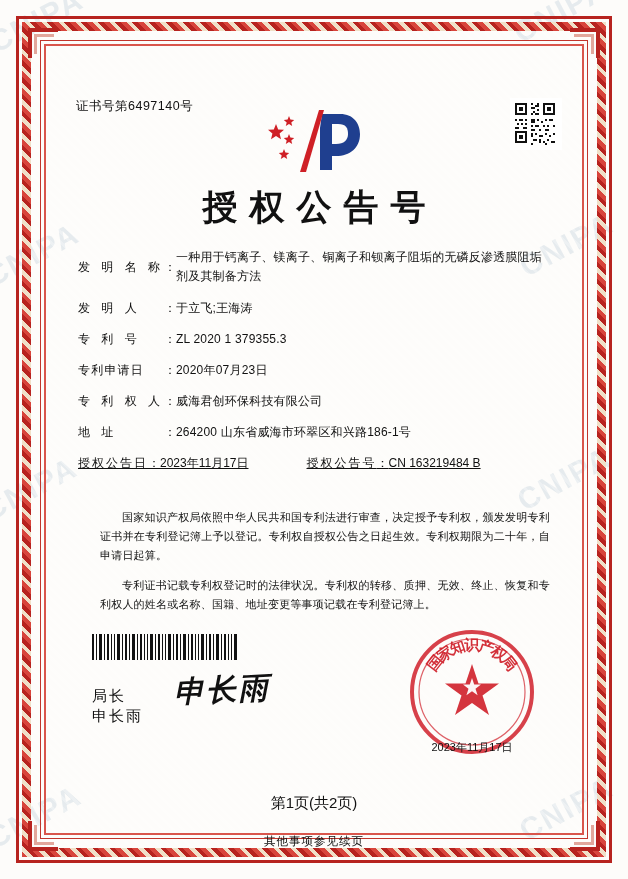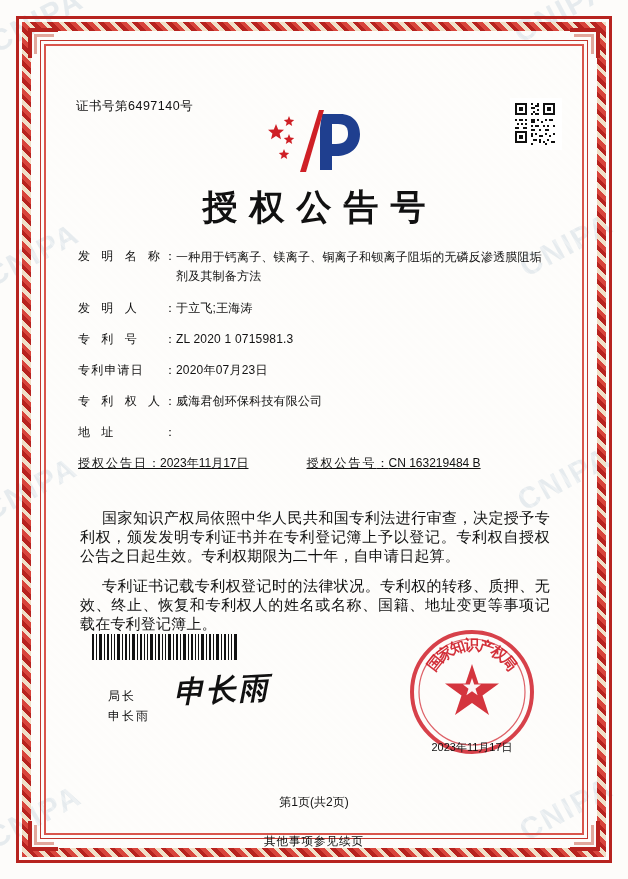--- a/index.html
+++ b/index.html
@@ -144,21 +144,21 @@
     text-indent: 12px;
   }
 
   .fields {
     position: absolute;
     left: 22px; top: 192px;
     width: 474px;
   }
   .field-row {
     display: flex;
-    align-items: flex-start;
+    align-items: center;
     margin-bottom: 14px;
     font-size: 12px;
     line-height: 17px;
     color: #111;
   }
   .f-label {
     width: 86px;
     flex: 0 0 86px;
     letter-spacing: 4px;
     white-space: nowrap;
@@ -181,44 +181,45 @@
     margin-bottom: 14px;
     font-size: 12px;
     line-height: 17px;
     text-decoration: underline;
   }
   .inline-seg { display: flex; }
   .inline-seg.second { margin-left: 58px; }
   .inline-label { letter-spacing: 2px; white-space: nowrap; }
 
   .para {
-    font-size: 15px;
+    font-size: 11px;
     line-height: 19px;
     text-align: justify;
     text-indent: 22px;
     letter-spacing: .2px;
     color: #111;
     margin-bottom: 11px;
+    margin-left: 20px;
   }
   .paras {
     position: absolute;
     left: 24px; top: 452px;
     width: 470px;
   }
 
   .barcode {
     position: absolute;
     left: 36px; top: 578px;
     width: 146px; height: 26px;
   }
 
   .sign-block {
     position: absolute;
-    left: 52px; top: 630px;
-    font-size: 12px;
+    left: 36px; top: 630px;
+    font-size: 15px;
     line-height: 20px;
     letter-spacing: 2px;
   }
   .signature {
     position: absolute;
     left: 118px; top: 614px;
     font-family: "DejaVu Serif", "Liberation Serif", serif;
     font-size: 30px;
     font-style: italic;
     font-weight: bold;
@@ -238,21 +239,21 @@
     width: 128px;
     text-align: center;
     font-size: 11px;
     color: #111;
   }
 
   .page-num {
     position: absolute;
     left: 0; right: 0; top: 738px;
     text-align: center;
-    font-size: 12px;
+    font-size: 15px;
     color: #111;
   }
   .footnote {
     position: absolute;
     left: 0; right: 0; top: 778px;
     text-align: center;
     font-size: 11.5px;
     color: #111;
     letter-spacing: 1px;
   }
@@ -393,38 +394,39 @@
 
       <div class="field-row">
         <div class="f-label">发 明 人</div>
         <div class="f-colon">：</div>
         <div class="f-value">于立飞;王海涛</div>
       </div>
 
       <div class="field-row">
         <div class="f-label">专 利 号</div>
         <div class="f-colon">：</div>
-        <div class="f-value">ZL 2020 1 0715981.3</div>
+        <div class="f-value">ZL 2020 1 379355.3</div>
       </div>
 
       <div class="field-row">
         <div class="f-label tight">专利申请日</div>
         <div class="f-colon">：</div>
         <div class="f-value">2020年07月23日</div>
       </div>
 
       <div class="field-row">
         <div class="f-label">专 利 权 人</div>
         <div class="f-colon">：</div>
         <div class="f-value">威海君创环保科技有限公司</div>
       </div>
 
       <div class="field-row">
         <div class="f-label">地 址</div>
         <div class="f-colon">：</div>
+        <div class="f-value">264200 山东省威海市环翠区和兴路186-1号</div>
       </div>
 
       <div class="row-inline">
         <div class="inline-seg">
           <span class="inline-label">授权公告日</span>
           <span>：</span>
           <span>2023年11月17日</span>
         </div>
         <div class="inline-seg second">
           <span class="inline-label">授权公告号</span>

